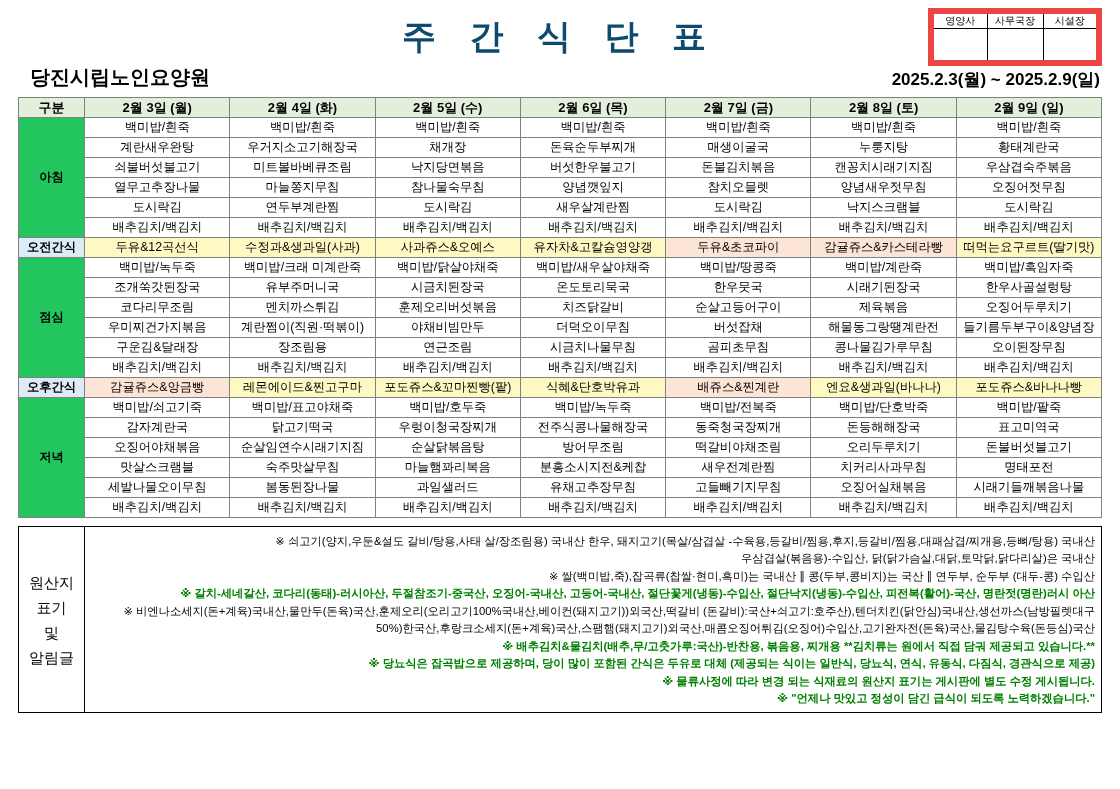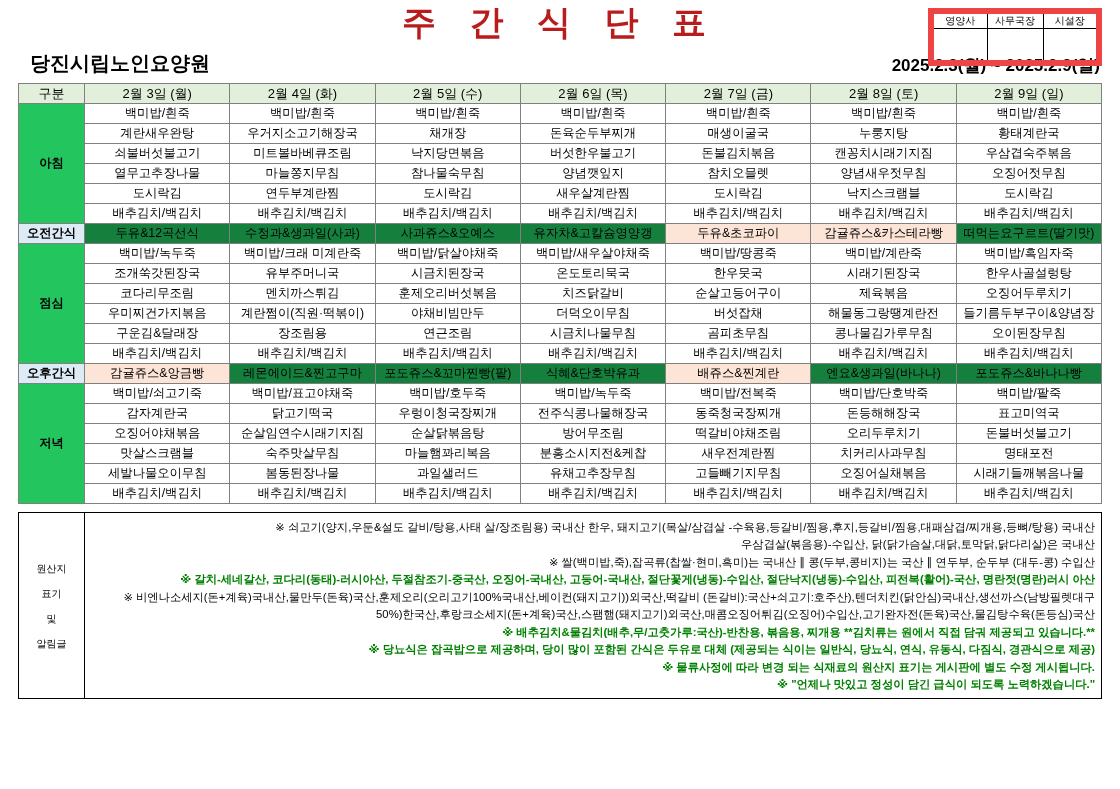--- a/index.html
+++ b/index.html
@@ -13,21 +13,22 @@
     overflow: hidden;
   }
   .page { position: relative; width: 1120px; height: 789px; padding: 0; }
 
   
   .title {
     text-align: center;
     font-size: 34px;
     font-weight: bold;
     letter-spacing: 12px;
-    color: #b91c1c;
+    padding-top: 14px;
+    color: #0c4a6e;
   }
   .approval {
     position: absolute;
     top: 8px; right: 18px;
     border: 6px solid #ef4444;
     border-collapse: collapse;
     font-size: 10px;
   }
   .approval td {
     border: 1px solid #000;
@@ -59,47 +60,47 @@
     font-size: 12.3px;
     text-align: center;
     padding: 1px 1px;
     height: 19px;
     line-height: 17px;
     white-space: nowrap;
     overflow: hidden;
   }
   table.menu th.head {
     background: #e2efda;
-    font-weight: normal;
+    font-weight: bold;
     font-size: 13px;
     height: 16px;
   }
   th.col-gubun { width: 66px; }
   td.gubun {
     background: #22c55e;
     font-weight: bold;
     font-size: 14px;
   }
-  tr.snack td { background: #15803d; }
+  tr.snack td { background: #fef9c3; }
   tr.snack td.gubun { background: #ddebf7; }
   td.snack-hl { background: #fce4d6 !important; }
   tr.kimchi td { }
 
   
   table.notes {
     border-collapse: collapse;
     width: 1084px;
     margin: 8px auto 0 auto;
     table-layout: fixed;
   }
   table.notes td { border: 1px solid #000; vertical-align: middle; }
   td.notes-label {
     width: 66px;
     text-align: center;
-    font-size: 10px;
+    font-size: 15px;
     line-height: 25px;
     font-weight: normal;
     margin-top: 24px;
   }
   td.notes-body { padding: 5px 6px 5px 8px; text-align: right; }
   .note-line {
     font-size: 11.3px;
     line-height: 16.5px;
     padding: 0.5px 0;
     white-space: nowrap;

